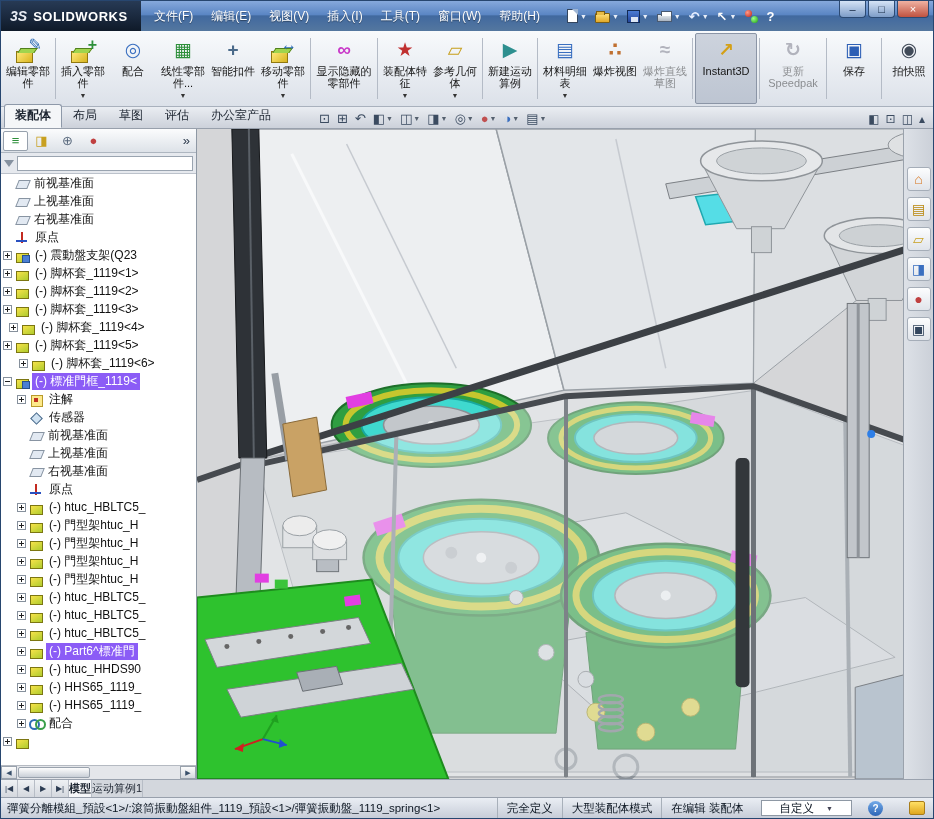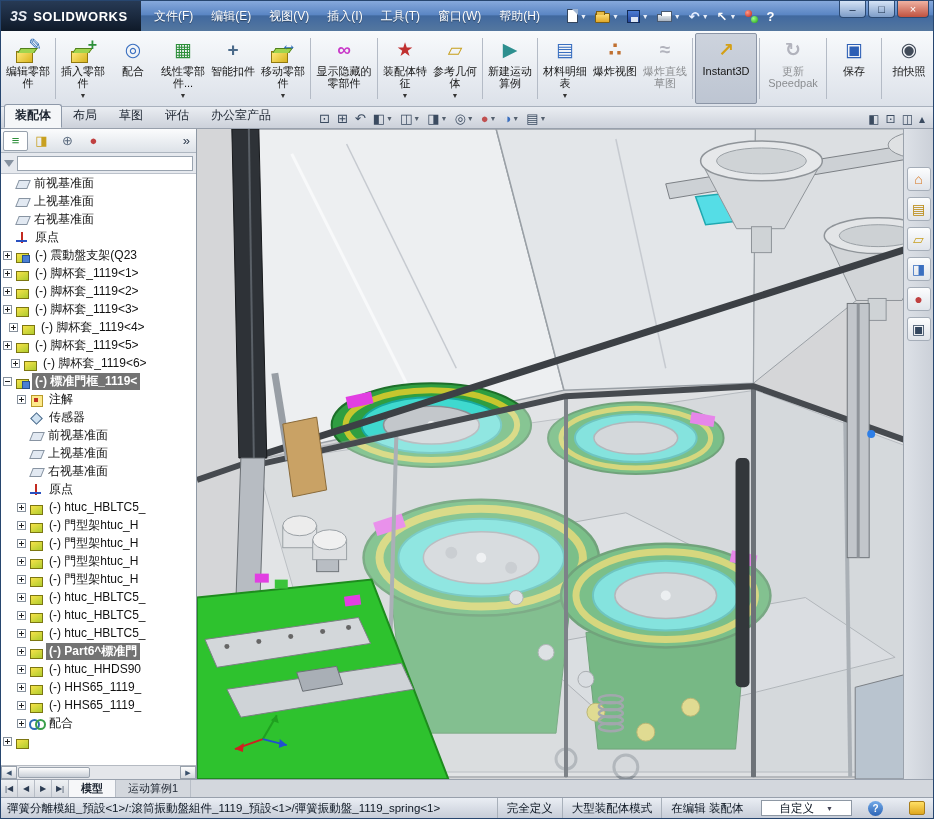--- a/index.html
+++ b/index.html
@@ -81,36 +81,36 @@
   .t-part::after,.t-asm-top{content:"";}
   .t-asm::after{content:"";position:absolute;right:-1px;bottom:-1px;width:6px;height:6px;background:#4a7fd4;border:1px solid #26518f;}
   .t-history::before{content:"";position:absolute;left:1px;top:4px;width:11px;height:8px;background:#f7cf4a;border:1px solid #a8841a;border-radius:1px;}
   .t-history::after{content:"";position:absolute;left:1px;top:2px;width:5px;height:2px;background:#e8bc46;border:1px solid #a8841a;border-bottom:none;}
   .t-sensor::before{content:"";position:absolute;left:3px;top:3px;width:7px;height:7px;background:#cfe2f2;border:1px solid #4a6a8a;transform:rotate(45deg);}
   .t-anno::before{content:"";position:absolute;left:2px;top:2px;width:10px;height:10px;background:#fde98a;border:1px solid #b89a2a;}
   .t-anno::after{content:"";position:absolute;left:5px;top:5px;width:4px;height:4px;background:#c03020;}
   .t-mates::before{content:"";position:absolute;left:0;top:2px;width:7px;height:7px;border:2px solid #2d6db5;border-radius:50%;}
   .t-mates::after{content:"";position:absolute;left:6px;top:2px;width:7px;height:7px;border:2px solid #3a9f4a;border-radius:50%;}
   .tlabel{padding:0 3px;}
-  .trow.selected .tlabel{background:#737373;color:#fff;font-weight:bold;}
+  .trow.selected .tlabel{background:#8b5cf6;color:#fff;}
   .hscroll{height:14px;flex:none;display:flex;align-items:center;background:#e4e6ea;border-top:1px solid #b5bac2;}
   .sbtn{width:16px;height:13px;flex:none;display:flex;align-items:center;justify-content:center;font-size:7px;color:#39506b;background:linear-gradient(#fdfdfd,#d4d8de);border:1px solid #99a2ad;}
   .sthumb{width:72px;height:11px;margin-left:1px;background:linear-gradient(#fdfdfd,#c9cfd7);border:1px solid #99a2ad;border-radius:2px;}
   .strack{flex:1;height:13px;}
 
   
   .viewport{flex:1;position:relative;background:#d5d6d8;overflow:hidden;}
   .viewport svg{position:absolute;inset:0;width:100%;height:100%;}
   .taskpane{position:absolute;top:0;right:0;bottom:0;width:30px;background:linear-gradient(90deg,#dde1e7,#cbd0d8);border-left:1px solid #9aa2ac;display:flex;flex-direction:column;align-items:center;gap:6px;padding-top:38px;}
   .tp-btn{width:24px;height:24px;display:flex;align-items:center;justify-content:center;font-size:14px;background:linear-gradient(#fcfdfe,#e0e4ea);border:1px solid #a5adb8;border-radius:3px;}
 
   
   .bottomtabs{height:18px;flex:none;display:flex;align-items:stretch;background:#d3d7dd;border-top:1px solid #9aa2ae;font-size:11px;}
   .bt-navbtn{width:17px;display:flex;align-items:center;justify-content:center;font-size:8px;color:#2c3c52;border-right:1px solid #b7bdc6;background:linear-gradient(#eef1f4,#d4d8de);}
-  .bt-tab{padding:0 12px;display:flex;align-items:center;border-right:1px solid #b7bdc6;color:#1c2430;}
+  .bt-tab{padding:0 0;display:flex;align-items:center;border-right:1px solid #b7bdc6;color:#1c2430;}
   .bt-tab.active{background:#f6f7f9;font-weight:bold;}
 
   
   .statusbar{height:21px;flex:none;display:flex;align-items:center;background:linear-gradient(#eaeef4,#c7cdd8);border-top:1px solid #98a0ac;font-size:11.5px;color:#0c1622;}
   .spath{flex:1;padding:0 6px;white-space:nowrap;overflow:hidden;text-overflow:ellipsis;}
   .sseg{padding:0 9px;height:100%;display:flex;align-items:center;border-left:1px solid #a8b0ba;white-space:nowrap;}
   .scombo{margin:0 8px;background:#fff;border:1px solid #8e98a4;height:16px;display:flex;align-items:center;gap:10px;padding:0 18px;}
   .scombo .qt-caret{color:#445;}
   .shelp{width:15px;height:15px;flex:none;margin:0 8px;border-radius:50%;background:linear-gradient(#74abe8,#2b64b6);color:#fff;font-size:10px;font-weight:bold;display:flex;align-items:center;justify-content:center;}
   .syellow{width:16px;height:14px;flex:none;margin:0 8px 0 18px;background:linear-gradient(#ffe066,#dfa71f);border:1px solid #a87d1a;border-radius:2px;}
@@ -405,21 +405,21 @@
           <div class="trow" style="padding-left: 8px;">
             <span class="texp plus"></span>
             <span class="ticon t-part"></span>
             <span class="tlabel">(-) 脚杯套_1119&lt;4&gt;</span>
           </div>
           <div class="trow" style="padding-left: 2px;">
             <span class="texp plus"></span>
             <span class="ticon t-part"></span>
             <span class="tlabel">(-) 脚杯套_1119&lt;5&gt;</span>
           </div>
-          <div class="trow" style="padding-left: 10px;">
+          <div class="trow" style="padding-left: 18px;">
             <span class="texp plus"></span>
             <span class="ticon t-part"></span>
             <span class="tlabel">(-) 脚杯套_1119&lt;6&gt;</span>
           </div>
           <div class="trow selected" style="padding-left: 2px;">
             <span class="texp minus"></span>
             <span class="ticon t-asm"></span>
             <span class="tlabel">(-) 標准門框_1119&lt;</span>
           </div>
           <div class="trow" style="padding-left: 16px;">

